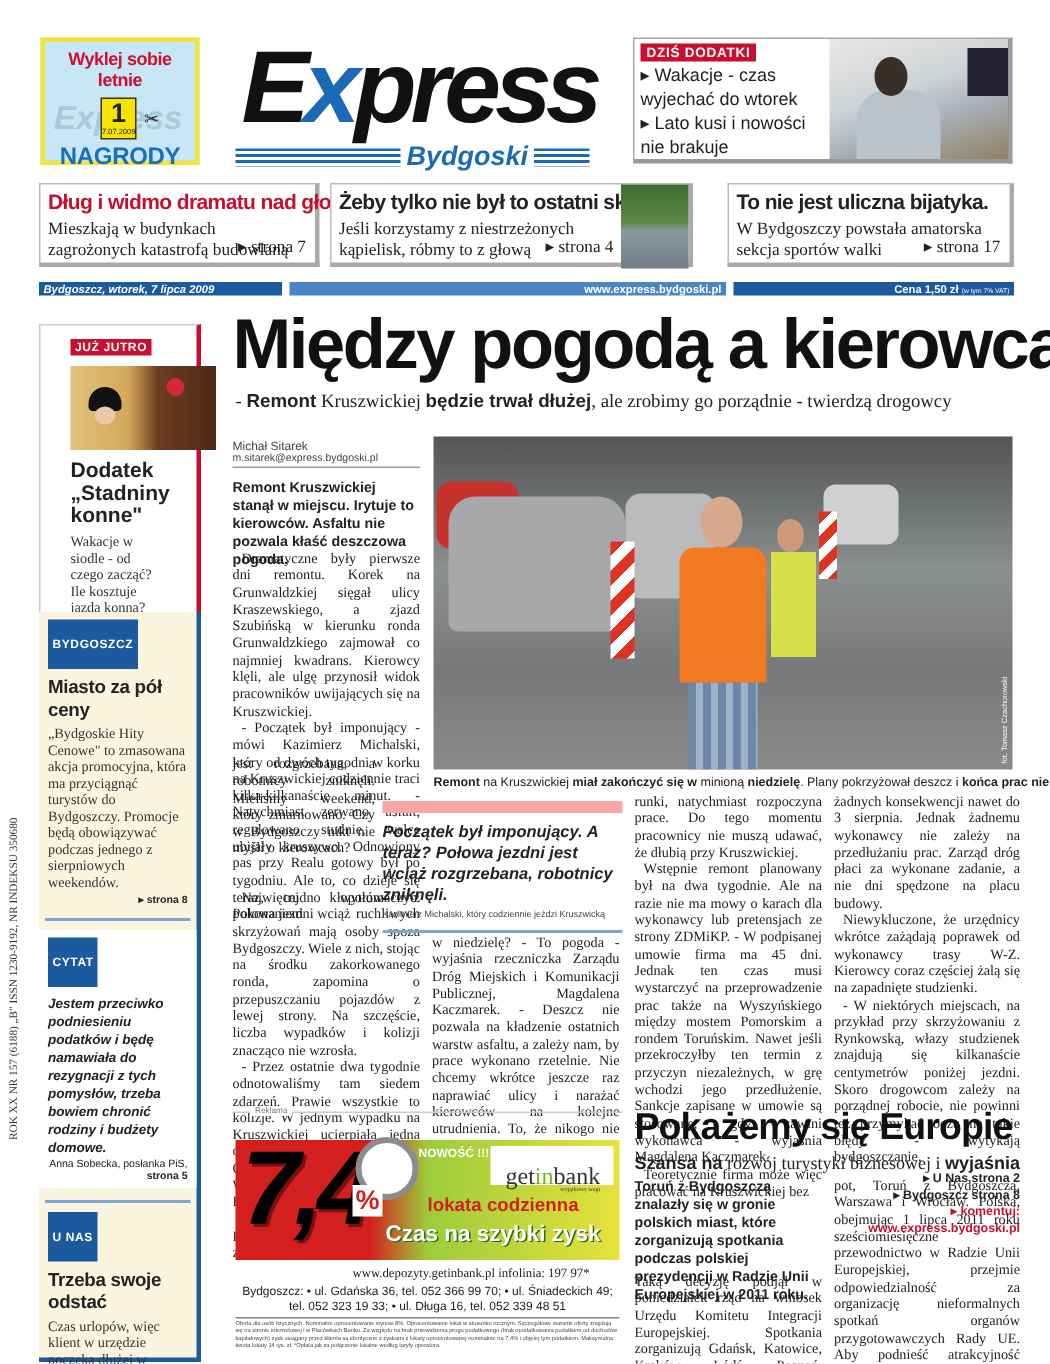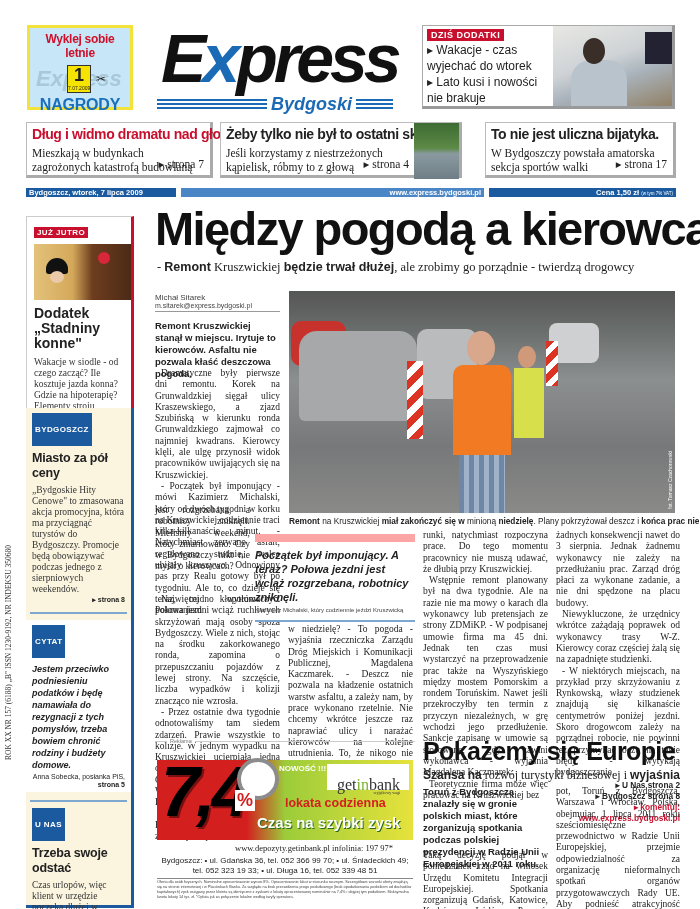--- a/index.html
+++ b/index.html
@@ -42,33 +42,33 @@
   #teaser1 { left: 26px; width: 187px; }
   #teaser1 h3 { color: #c8102e; }
   #teaser2 { left: 220px; width: 242px; }
   #teaser2 .pic { position: absolute; right: 0; top: 0; width: 45px; height: 56px; background: linear-gradient(#3d6b32 0%, #5d8a47 45%, #8a9aa0 55%, #6f7e86 100%); }
   #teaser2 .more { right: 50px; }
   #teaser3 { left: 485px; width: 191px; }
 
   
   #datebar { left: 26px; top: 188px; width: 650px; height: 9px; display: flex; gap: 5px; }
   #datebar > div { background: #1b5a9e; color: #fff; font: bold 7.5px "Liberation Sans", sans-serif; line-height: 9px; padding: 0 3px; }
-  #datebar .d1 { width: 150px; }
+  #datebar .d1 { width: 162px; font-style: italic; }
   #datebar .d2 { flex: 1; text-align: right; background: #4a86c5; }
   #datebar .d3 { width: 187px; text-align: right; }
   #datebar .d3 small { font-size: 4.5px; font-weight: normal; }
 
   
   #imprint { left: 4px; top: 760px; transform-origin: 0 0; transform: rotate(-90deg); white-space: nowrap; font-size: 7.5px; color: #333; }
 
   
   .lbox { left: 26px; width: 108px; }
   .tagred { display: inline-block; background: #c8102e; color: #fff; font: bold 8px "Liberation Sans", sans-serif; padding: 1px 3px; letter-spacing: 0.4px; }
   .tagblue { display: inline-block; background: #1b5a9e; color: #fff; font: bold 8px "Liberation Sans", sans-serif; padding: 12px 3px; letter-spacing: 0.4px; }
-  #jutro { top: 216px; height: 217px; border: 1px solid #ccc; border-right: 3px solid #c8102e; border-bottom: 3px solid #c8102e; padding: 4px 7px; background: #fff; }
+  #jutro { top: 216px; height: 217px; border: 1px solid #ccc; border-right: 3px solid #c8102e; border-bottom: 3px solid #c8102e; padding: 4px 20px; background: #fff; }
   #jutro .pic { margin-top: 5px; width: 97px; height: 56px; background: linear-gradient(90deg, #e3c27a 0%, #d4a85b 40%, #6e3d1f 60%, #4b2a16 100%); position: relative; }
   #jutro .pic .helmet { position: absolute; left: 12px; top: 14px; width: 22px; height: 16px; border-radius: 12px 12px 3px 3px; background: #111; }
   #jutro .pic .face { position: absolute; left: 16px; top: 27px; width: 14px; height: 12px; border-radius: 50%; background: #e9c9a8; }
   #jutro .pic .rose { position: absolute; left: 64px; top: 8px; width: 12px; height: 12px; border-radius: 50%; background: #d8263a; }
   #jutro h4 { font: bold 14px "Liberation Sans", sans-serif; line-height: 15px; margin-top: 6px; }
   #jutro p { font-size: 9.5px; line-height: 11px; margin-top: 6px; color: #333; }
 
   #side2 { top: 408px; height: 500px; background: #fbf5df; border-right: 3px solid #1b5a9e; border-bottom: 3px solid #1b5a9e; padding: 5px 6px; }
   #side2 h4 { font: bold 12.5px "Liberation Sans", sans-serif; line-height: 15px; margin-top: 5px; letter-spacing: -0.2px; }
   #side2 p { font-size: 9.5px; line-height: 11px; margin-top: 4px; color: #333; }

